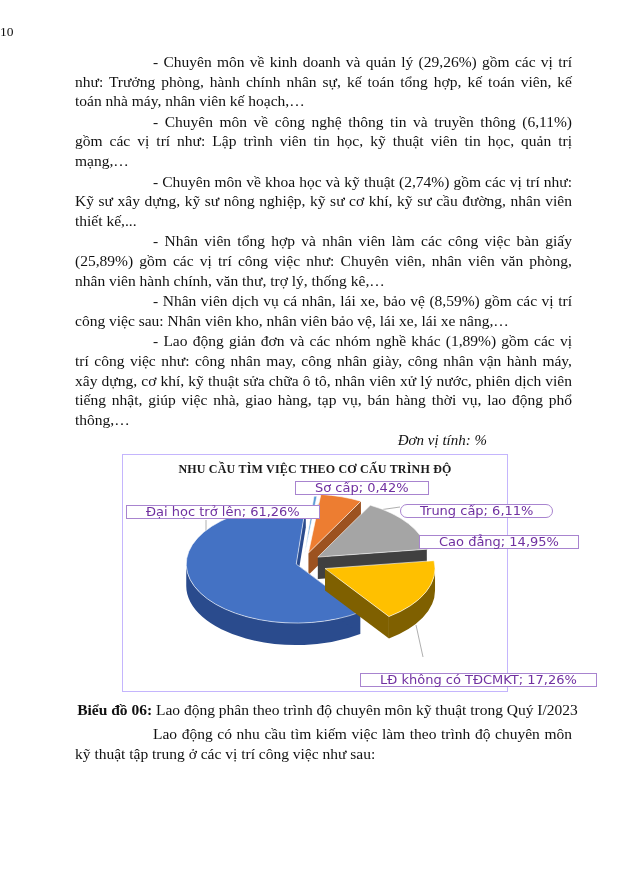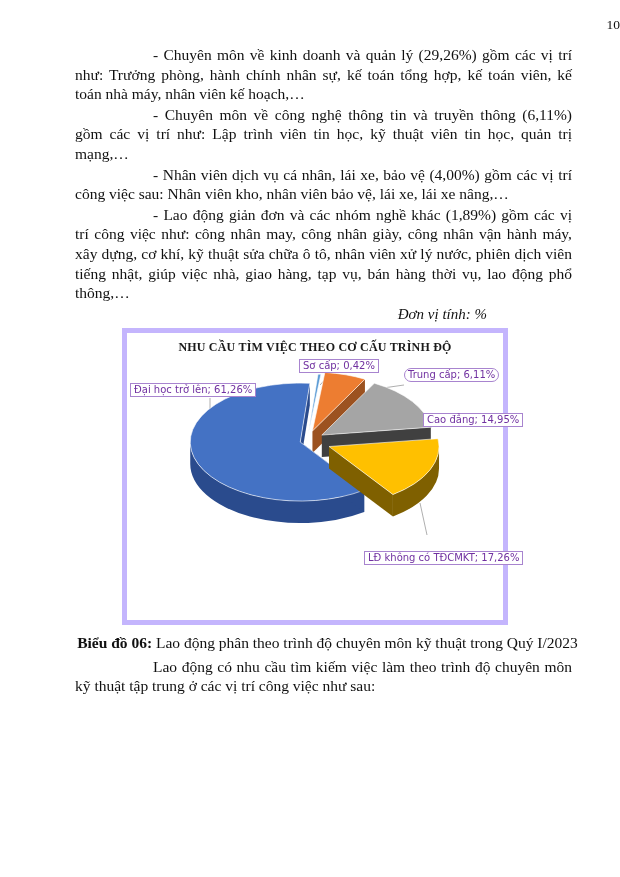--- a/index.html
+++ b/index.html
@@ -2,65 +2,67 @@
 <html><head>
 <meta charset="utf-8">
 <style>
   html,body{margin:0;padding:0;background:#888;}
   .page{
     width:620px;height:877px;background:#ffffff;overflow:hidden;position:relative;
     font-family:"Liberation Serif","DejaVu Serif",serif;color:#111;
     margin:0 auto;
   }
   .page-number{
-    text-align:right;font-size:13.5px;padding-top:17px;margin-bottom:10px;
+    text-align:left;font-size:13.5px;padding-top:24px;margin-bottom:10px;
   }
   .body-text{
     margin:12px 48px 0 75px;
     font-size:15.5px;line-height:19.6px;text-align:justify;
   }
   .body-text p{margin:0 0 1px 0;text-indent:78px;}
   .section-heading{
     margin:2px 48px 2px 103px;font-size:15.5px;line-height:20px;font-weight:bold;
   }
   .unit-note{
     margin:2px 0 0 0;text-align:right;padding-right:133px;
     font-size:15px;font-style:italic;line-height:19px;padding-left:16px;
   }
   .chart-box{
-    position:relative;margin:4px 0 0 122px;width:386px;height:297px;
-    border:5px solid #c4b5fd;background:#fff;box-sizing:border-box;
+    position:relative;margin:4px 0 0 122px;width:386px;height:238px;
+    border:1px solid #c4b5fd;background:#fff;box-sizing:border-box;
   }
   .chart-title{
     position:absolute;left:0;top:7px;width:100%;text-align:center;
     font-size:12px;font-weight:bold;color:#1a1a1a;letter-spacing:.2px;
   }
   .pie-svg{position:absolute;left:0;top:0;}
   .pie-label{
     position:absolute;font-family:"DejaVu Sans","Liberation Sans",sans-serif;
-    font-size:10px;line-height:10px;background:#fff;border:1px solid #a884cf;
-    color:#7030A0;padding:1px 3px;white-space:nowrap;z-index:2;
+    font-size:13px;line-height:10px;background:#fff;border:1px solid #a884cf;
+    color:#7030A0;padding:1px 19px;white-space:nowrap;z-index:2;
   }
   .chart-caption{
     margin:8px 40px 0 75px;font-size:15.5px;line-height:20px;text-align:center;
   }
   .chart-caption b{font-weight:bold;}
   .closing{margin-top:4px;}
 </style>
 </head>
 <body>
 
 <div class="page">
 
   <div class="page-number">10</div>
 
   <div class="body-text">
     <p>- Chuyên môn về kinh doanh và quản lý (29,26%) gồm các vị trí như: Trưởng phòng, hành chính nhân sự, kế toán tổng hợp, kế toán viên, kế toán nhà máy, nhân viên kế hoạch,…</p>
     <p>- Chuyên môn về công nghệ thông tin và truyền thông (6,11%) gồm các vị trí như: Lập trình viên tin học, kỹ thuật viên tin học, quản trị mạng,…</p>
-    <p>- Nhân viên dịch vụ cá nhân, lái xe, bảo vệ (4,00%) gồm các vị trí công việc sau: Nhân viên kho, nhân viên bảo vệ, lái xe, lái xe nâng,…</p>
+    <p>- Chuyên môn về khoa học và kỹ thuật (2,74%) gồm các vị trí như: Kỹ sư xây dựng, kỹ sư nông nghiệp, kỹ sư cơ khí, kỹ sư cầu đường, nhân viên thiết kế,...</p>
+    <p>- Nhân viên tổng hợp và nhân viên làm các công việc bàn giấy (25,89%) gồm các vị trí công việc như: Chuyên viên, nhân viên văn phòng, nhân viên hành chính, văn thư, trợ lý, thống kê,…</p>
+    <p>- Nhân viên dịch vụ cá nhân, lái xe, bảo vệ (8,59%) gồm các vị trí công việc sau: Nhân viên kho, nhân viên bảo vệ, lái xe, lái xe nâng,…</p>
     <p>- Lao động giản đơn và các nhóm nghề khác (1,89%) gồm các vị trí công việc như: công nhân may, công nhân giày, công nhân vận hành máy, xây dựng, cơ khí, kỹ thuật sửa chữa ô tô, nhân viên xử lý nước, phiên dịch viên tiếng nhật, giúp việc nhà, giao hàng, tạp vụ, bán hàng thời vụ, lao động phổ thông,…</p>
   </div>
 
 
   <div class="unit-note">Đơn vị tính: %</div>
 
   <div class="chart-box">
     <svg id="pie" class="pie-svg" width="386" height="238" viewBox="0 0 386 238">
         <line x1="83" y1="65" x2="83" y2="77" stroke="#a6a6a6" stroke-width="0.9"></line>
         <line x1="203" y1="41" x2="193" y2="52" stroke="#a6a6a6" stroke-width="0.9"></line>
@@ -76,21 +78,21 @@
         <path d="M173.24706750231292,109.06913725130019 L237.18064764323196,157.08041623519497 v22 L173.24706750231292,131.0691372513002 Z" fill="#2A4B8D"></path>
         <path d="M173.24706750231292,109.06913725130019 L182.8341992045553,50.293650063887206 v22 L173.24706750231292,131.0691372513002 Z" fill="#2A4B8D"></path>
         <path d="M173.24706750231292,109.06913725130019 L237.18064764323196,157.08041623519497 A110,59 0 1 1 182.8341992045553,50.293650063887206 Z" fill="#4472C4" stroke="#ffffff" stroke-width="0.6"></path>
         <path d="M312.02677639041633,113.52740675083669 A110,59 0 0 1 265.9603565313354,161.53868573473147 v22 A110,59 0 0 0 312.02677639041633,135.5274067508367 Z" fill="#7F6000"></path>
         <path d="M202.02677639041636,113.52740675083669 L265.9603565313354,161.53868573473147 v22 L202.02677639041636,135.5274067508367 Z" fill="#7F6000"></path>
         <path d="M202.02677639041636,113.52740675083669 L311.0421179223656,105.65079561326834 A110,59 0 0 1 265.9603565313354,161.53868573473147 Z" fill="#FFC000" stroke="#ffffff" stroke-width="0.6"></path>
       </svg>
     <div class="chart-title">NHU CẦU TÌM VIỆC THEO CƠ CẤU TRÌNH ĐỘ</div>
     <div class="pie-label" style="left: 3px; top: 50px; color: rgb(112, 48, 160); border-color: rgb(168, 132, 207);">Đại học trở lên; 61,26%</div>
     <div class="pie-label" style="left: 172px; top: 26px; color: rgb(112, 48, 160); border-color: rgb(168, 132, 207);">Sơ cấp; 0,42%</div>
-    <div class="pie-label" style="left: 277px; top: 35px; color: rgb(112, 48, 160); border-color: rgb(168, 132, 207); border-radius: 7px;">Trung cấp; 6,11%</div>
+    <div class="pie-label" style="left: 277px; top: 49px; color: rgb(112, 48, 160); border-color: rgb(168, 132, 207); border-radius: 7px;">Trung cấp; 6,11%</div>
     <div class="pie-label" style="left: 296px; top: 80px; color: rgb(112, 48, 160); border-color: rgb(168, 132, 207);">Cao đẳng; 14,95%</div>
     <div class="pie-label" style="left: 237px; top: 218px; color: rgb(112, 48, 160); border-color: rgb(168, 132, 207);">LĐ không có TĐCMKT; 17,26%</div>
   </div>
 
   <div class="chart-caption">
     <b>Biểu đồ 06:</b><span> Lao động phân theo trình độ chuyên môn kỹ thuật trong Quý I/2023</span>
   </div>
 
   <div class="body-text closing">
     <p>Lao động có nhu cầu tìm kiếm việc làm theo trình độ chuyên môn kỹ thuật tập trung ở các vị trí công việc như sau:</p>

